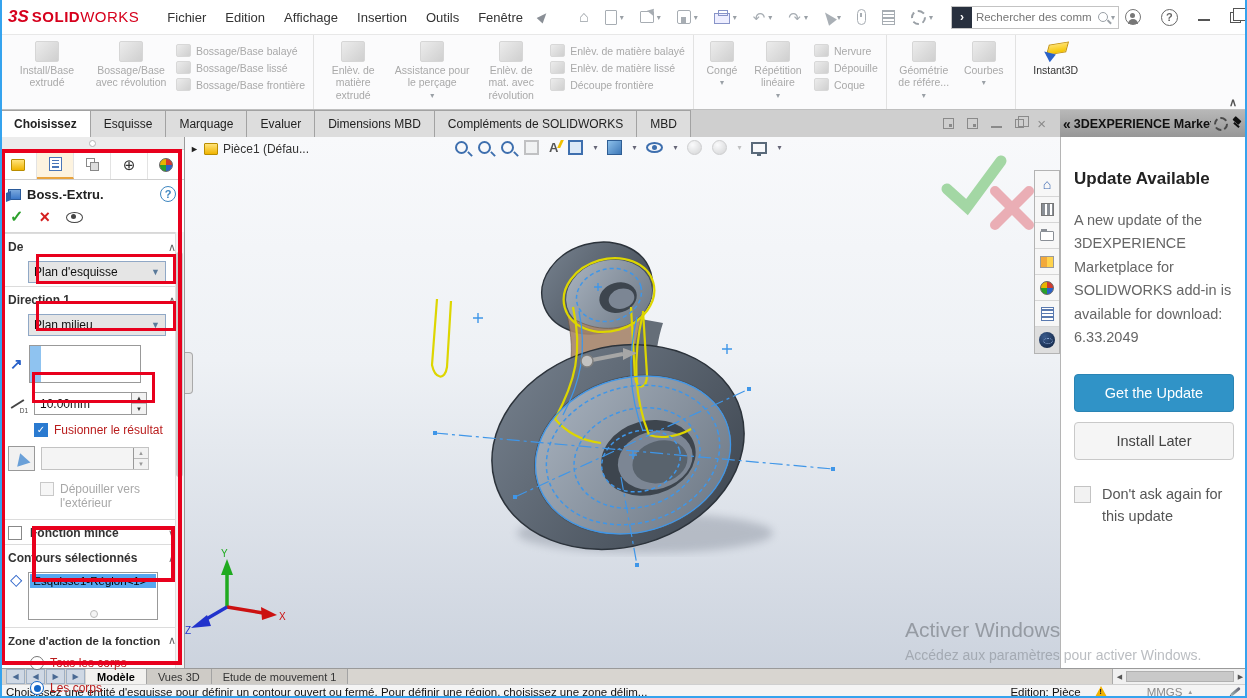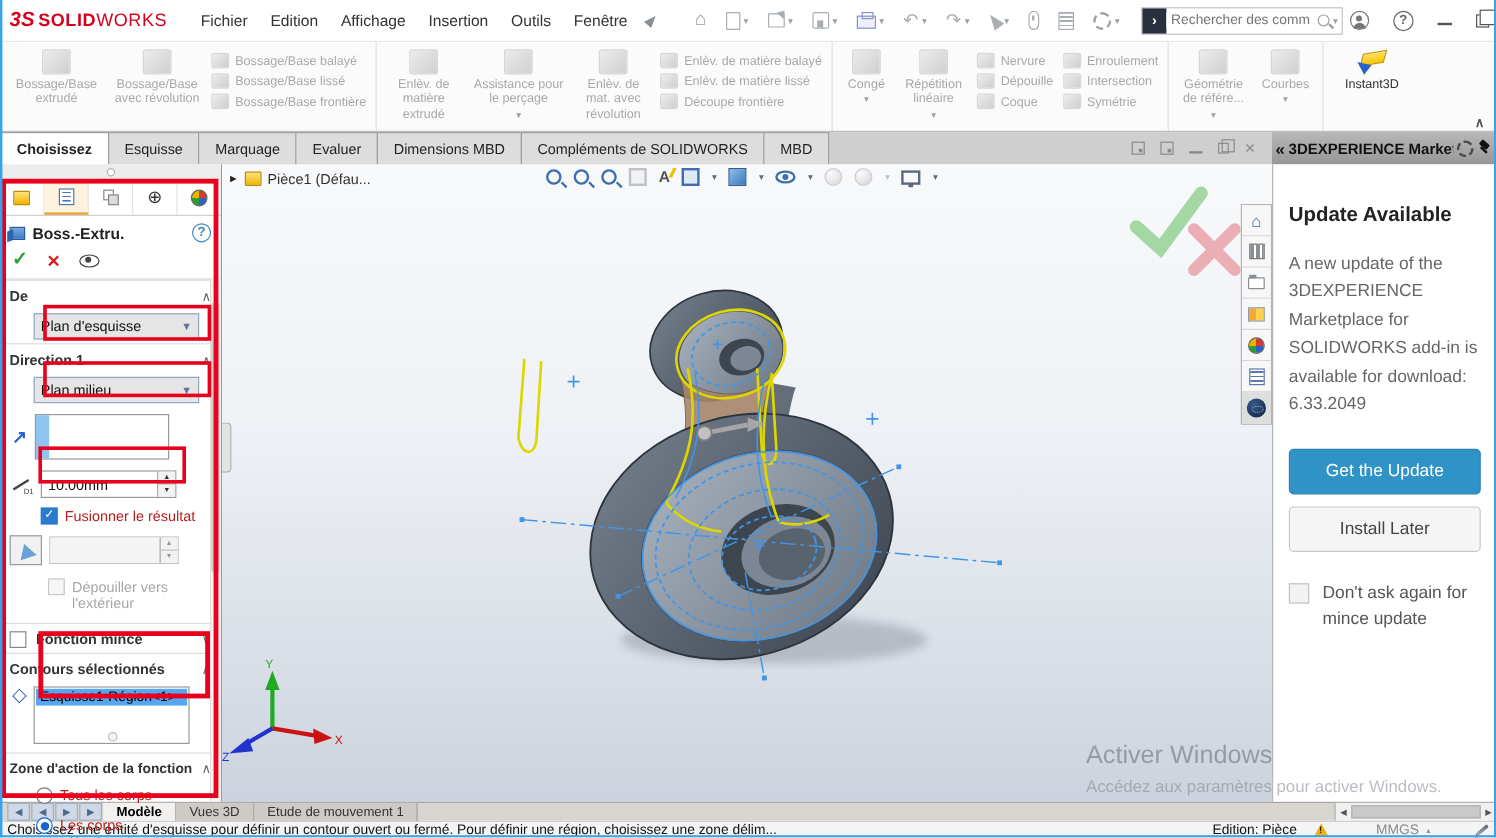--- a/index.html
+++ b/index.html
@@ -287,21 +287,21 @@
     <span class="i-min"></span>
     <span class="i-restore"></span>
 
   </div>
 </div>
 
 <div class="ribbon">
   <div class="rgroup">
     <div class="rbig" style="width:86px">
         <span class="ric"></span>
-        <span>Bossage/Base extrudé</span>
+        <span>Install/Base extrudé</span>
       </div>
     <div class="rbig" style="width:82px">
         <span class="ric"></span>
         <span>Bossage/Base avec révolution</span>
       </div>
     <div class="rstack">
       <div class="rsmall">
           <span class="ric-s"></span>
           <span>Bossage/Base balayé</span>
         </div>
@@ -360,34 +360,20 @@
           <span class="ric-s"></span>
           <span>Nervure</span>
         </div>
       <div class="rsmall">
           <span class="ric-s"></span>
           <span>Dépouille</span>
         </div>
       <div class="rsmall">
           <span class="ric-s"></span>
           <span>Coque</span>
-        </div>
-    </div>
-    <div class="rstack">
-      <div class="rsmall">
-          <span class="ric-s"></span>
-          <span>Enroulement</span>
-        </div>
-      <div class="rsmall">
-          <span class="ric-s"></span>
-          <span>Intersection</span>
-        </div>
-      <div class="rsmall">
-          <span class="ric-s"></span>
-          <span>Symétrie</span>
         </div>
     </div>
   </div>
   <div class="rgroup">
     <div class="rbig" style="width:66px">
         <span class="ric"></span>
         <span>Géométrie de référe...</span>
         <span class="car">▾</span>
       </div>
     <div class="rbig" style="width:54px">
@@ -719,21 +705,21 @@
     </div>
   </div>
 
   <div class="taskpane">
     <div class="tp-heading">Update Available</div>
     <p class="tp-body">A new update of the 3DEXPERIENCE Marketplace for SOLIDWORKS add-in is available for download: 6.33.2049</p>
     <button class="tp-btn primary">Get the Update</button>
     <button class="tp-btn secondary">Install Later</button>
     <div class="tp-check">
       <div class="tp-cb"></div>
-      <span class="tp-cb-lbl">Don't ask again for mince update</span>
+      <span class="tp-cb-lbl">Don't ask again for this update</span>
     </div>
   </div>
 </div>
 
 <div class="watermark">
   <div class="w1">Activer Windows</div>
   <div class="w2">Accédez aux paramètres pour activer Windows.</div>
 </div>
 
 <div class="modeltabs">

